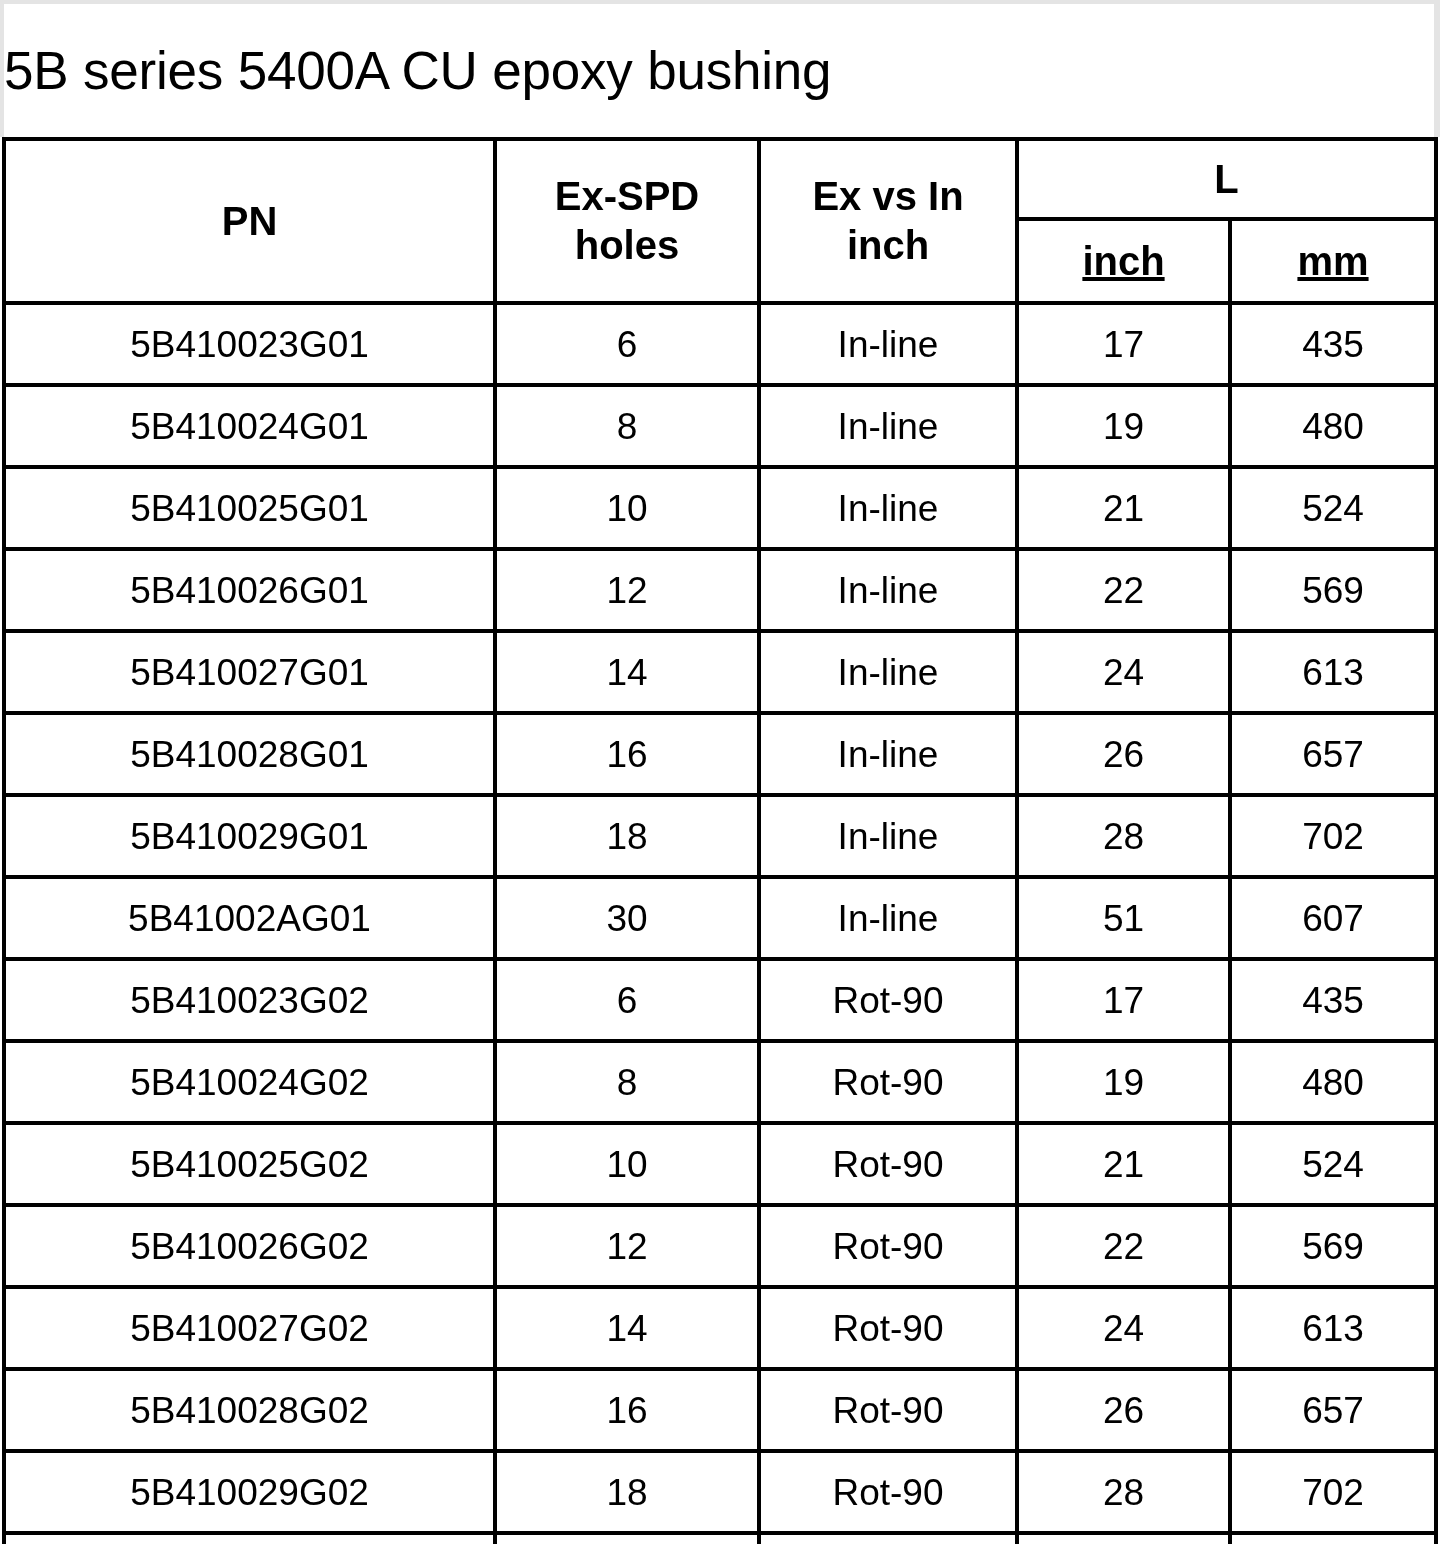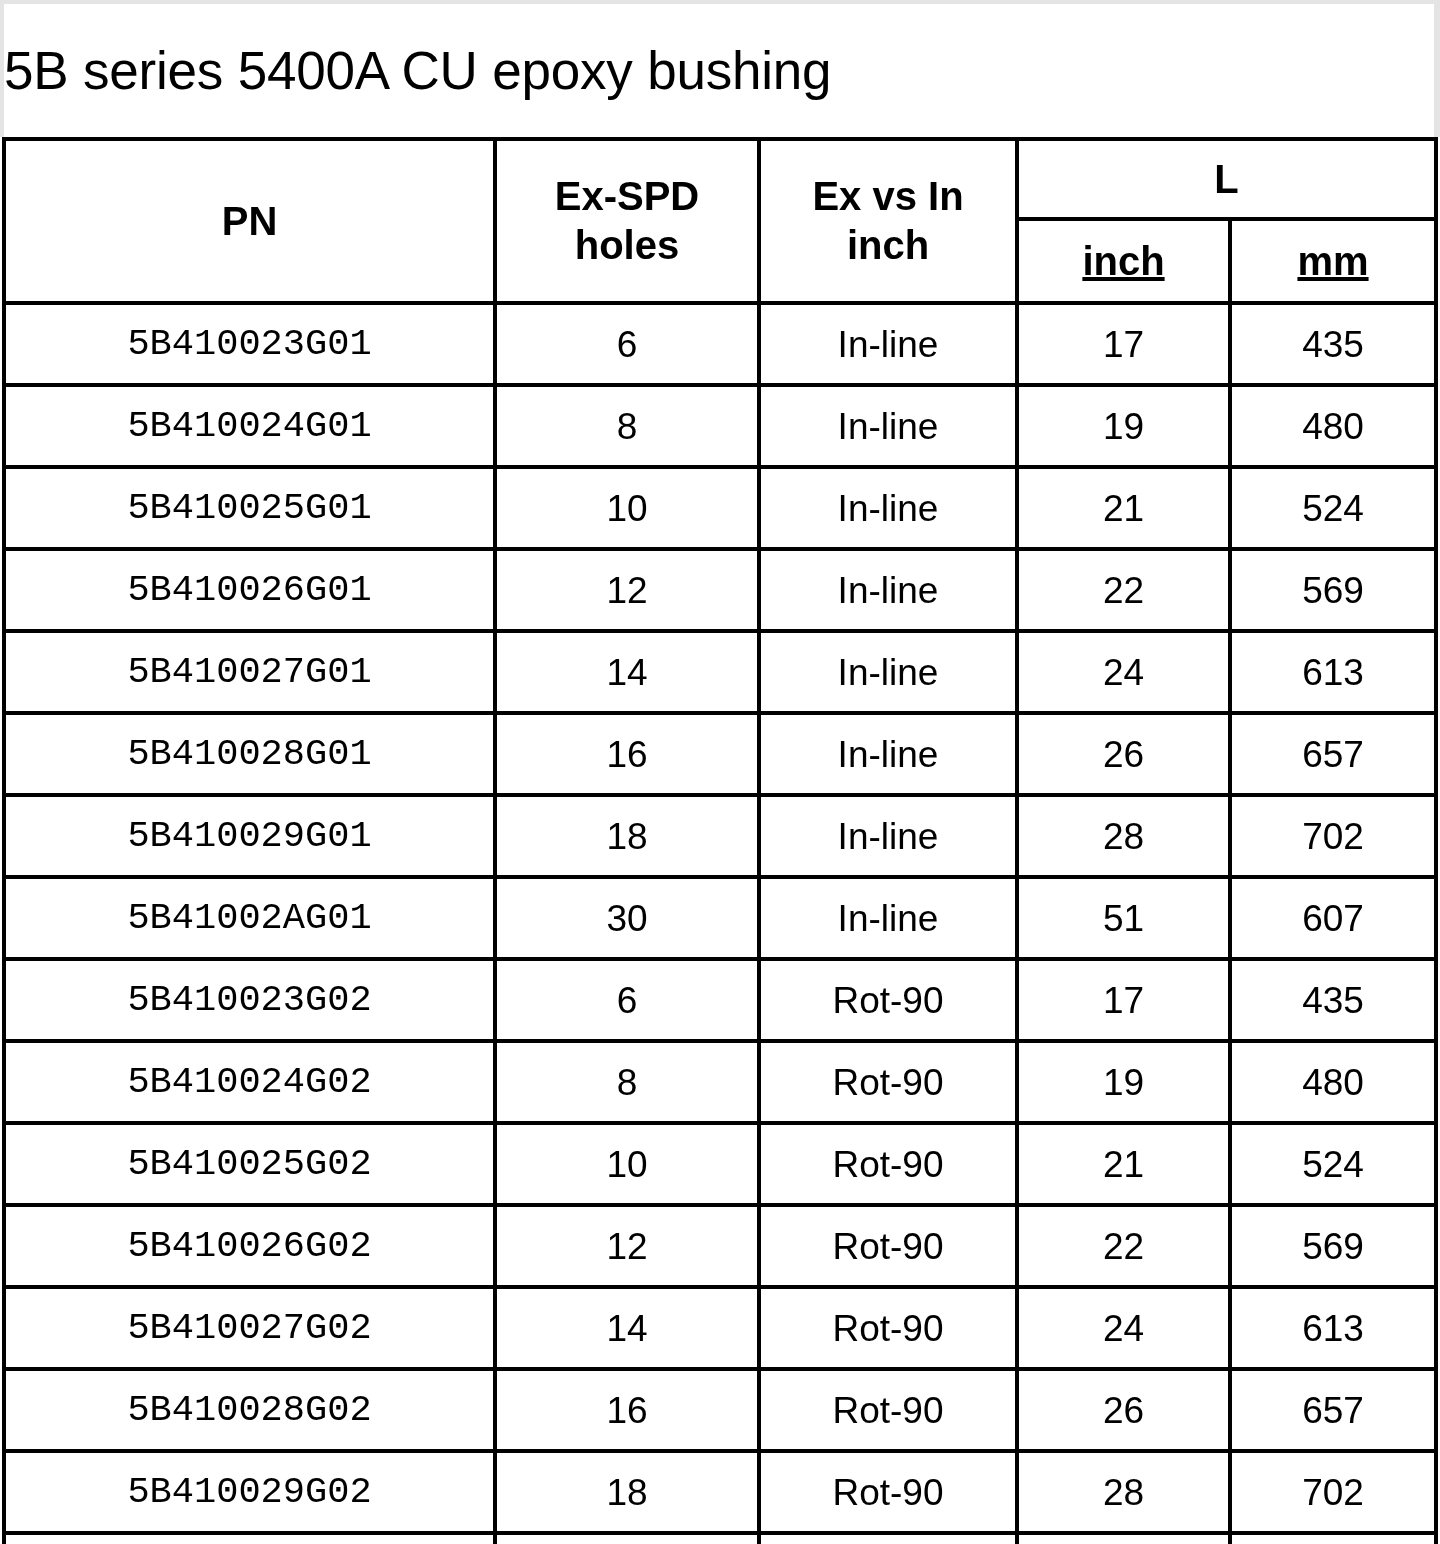--- a/index.html
+++ b/index.html
@@ -86,21 +86,21 @@
   thead th.h-top    { height: 76px;  }
   thead th.h-sub    { height: 80px; text-decoration: underline;  }
   thead th.h-L      { font-size: 40px; }
 
   tbody td {
     height: 78px;
     font-weight: 400;
     font-size: 37px;
     line-height: 1;
   }
-  tbody td.pn-cell { font-size: 37px; font-family: Liberation Mono, monospace; }
+  tbody td.pn-cell { font-size: 37px; }
 </style>
 </head>
 <body>
 
 <div id="page">
 
   <div class="edge-strip edge-top"></div>
   <div class="edge-strip edge-left"></div>
   <div class="edge-strip edge-right"></div>
 

